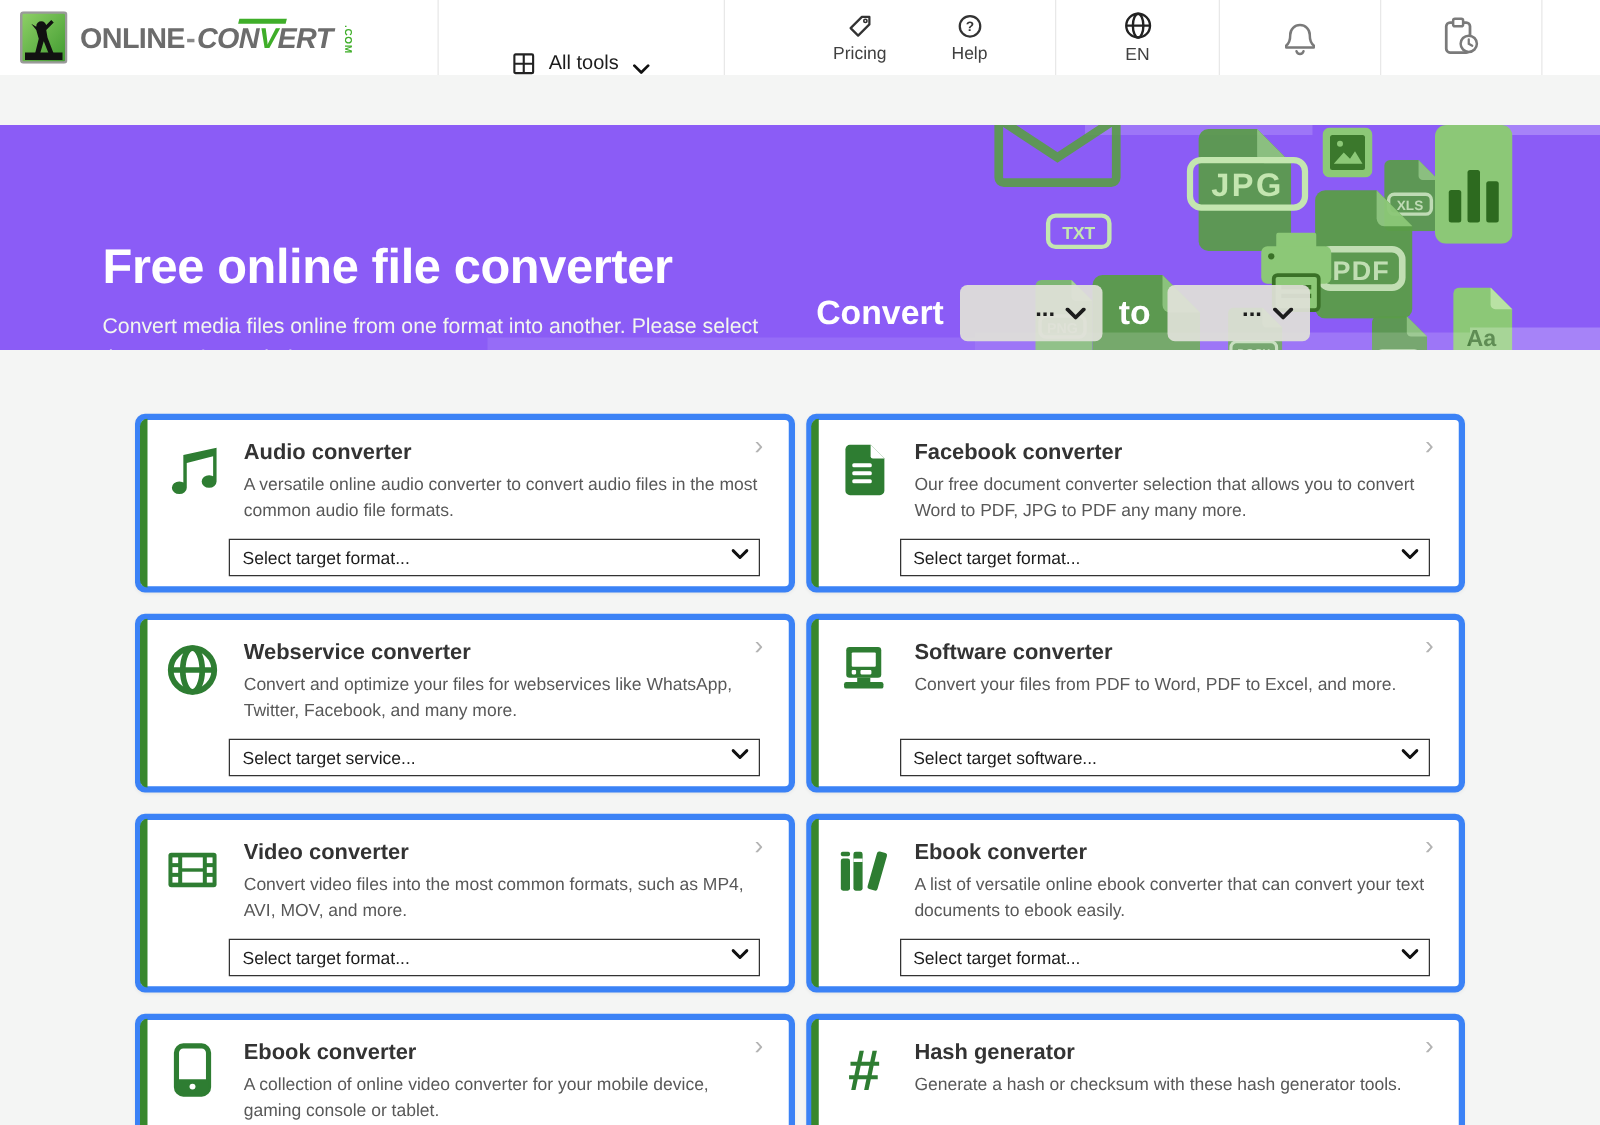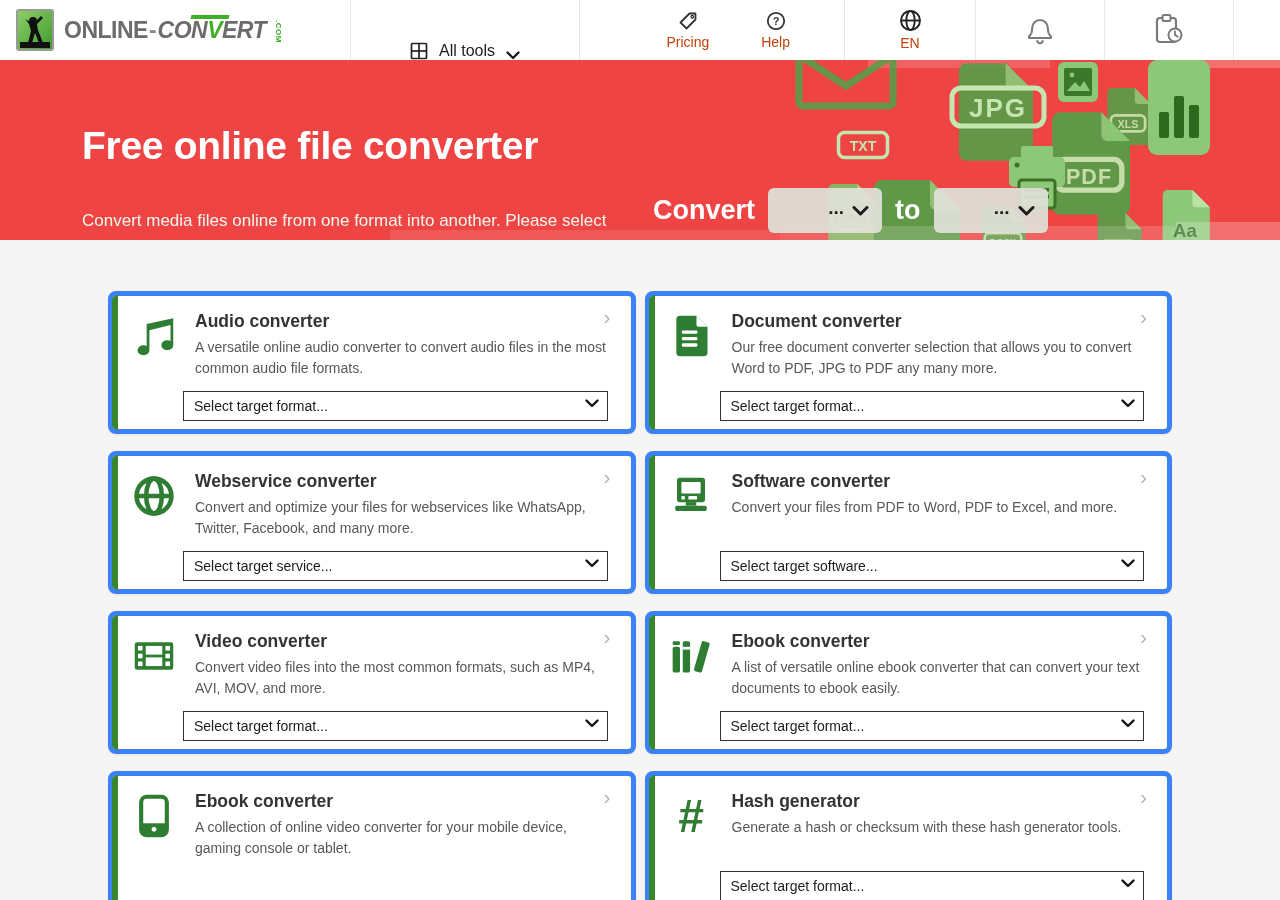--- a/index.html
+++ b/index.html
@@ -15,31 +15,31 @@
   .logo-online { font-size:23px; font-weight:800; color:#6c6c6c; letter-spacing:-0.5px; }
   .logo-dash { font-size:23px; font-weight:800; color:#8a8a8a; margin:0 1px; }
   .convert-wrap { position:relative; font-style:italic; font-weight:800; font-size:23px; letter-spacing:-0.5px; }
   .logo-overline { position:absolute; top:-2px; left:33px; width:38px; height:4px; background:#3fae29; transform:skewX(-14deg); }
   .c-gray { color:#6c6c6c; } .c-green { color:#3fae29; }
   .logo-tld { display:inline-block; transform:rotate(90deg) translateX(1px); font-size:8px; font-weight:700; color:#3fae29; letter-spacing:0.5px; margin-left:1px; }
   .all-tools { display:flex; align-items:flex-end; gap:11px; padding:0 27px; background:none; border:none; cursor:pointer; font-family:Liberation Sans, sans-serif; }
   .all-tools-label { font-size:16px; color:#1d1d1d; }
   .spacer { flex:1; }
   .h-item { display:flex; flex-direction:column; align-items:center; justify-content:center; gap:3px; background:none; border:none; cursor:pointer; font-family:inherit; }
-  .h-label { font-size:14px; color:#c2410c; }
+  .h-label { font-size:14px; color:#404040; }
   .pricing { padding:0 10px 0 18px; }
   .help { padding:0 22px 0 10px; }
   .lang { width:66px; }
   .icon-btn { width:64px; display:flex; align-items:center; justify-content:center; background:none; border:none; cursor:pointer; }
   .h-end-pad { width:14px; }
 
   
-  .hero { position:relative; height:180px; background:#ef4444; overflow:hidden; }
+  .hero { position:relative; height:180px; background:#8b5cf6; overflow:hidden;margin-top:40px; }
   .dec { position:absolute; }
-  .hero-title { position:absolute; left:82px; top:64px; color:#fff; font-size:39px; font-weight:700; letter-spacing:-0.3px; z-index:3; }
+  .hero-title { position:absolute; left:82px; top:92px; color:#fff; font-size:39px; font-weight:700; letter-spacing:-0.3px; z-index:3; }
   .hero-sub { position:absolute; left:82px; top:148px; width:545px; color:#f2f7ee; font-size:17px; line-height:26px; z-index:3; }
   .convert-row { position:absolute; left:653px; top:128px; display:flex; align-items:center; gap:13px; z-index:3; }
   .convert-word { color:#fff; font-size:27px; font-weight:700; }
   .pill { width:114px; height:45px; border:none; border-radius:6px; background:rgba(224,225,216,0.93); display:flex; align-items:center; justify-content:flex-end; gap:8px; padding:0 13px; cursor:pointer; font-family:inherit; }
   .pill-val { font-size:19px; font-weight:700; color:#1c1c1c; line-height:1; padding-bottom:6px; }
 
   
   .cards { padding:51px 108px 0; display:grid; grid-template-columns:1fr 1fr; column-gap:9px; row-gap:17px; background:#f4f5f4; }
   .card { position:relative; height:143px; background:#fff; border:5px solid #3b82f6; border-radius:8px; box-shadow:0 1px 3px rgba(0,0,0,0.06); }
   .card-accent { position:absolute; left:-1px; top:-1px; bottom:-1px; width:6px; background:#38872c; border-radius:8px 0 0 8px; }
@@ -282,21 +282,21 @@
       <div class="card-accent"></div>
       <div class="card-icon">
         <svg width="42" height="44" viewBox="0 0 44 48">
             <path fill="currentColor" d="M10 2 h18 l12 12 v28 a4 4 0 0 1 -4 4 H10 a4 4 0 0 1 -4 -4 V6 a4 4 0 0 1 4 -4 Z"></path>
             <path fill="#fff" d="M28 2 l12 12 H30 a2 2 0 0 1 -2 -2 Z"></path>
             <rect x="12" y="18" width="17" height="3.6" rx="1.4" fill="#fff"></rect>
             <rect x="12" y="25" width="17" height="3.6" rx="1.4" fill="#fff"></rect>
             <rect x="12" y="32" width="17" height="3.6" rx="1.4" fill="#fff"></rect>
           </svg>
       </div>
-      <div class="card-title">Document converter</div>
+      <div class="card-title">Facebook converter</div>
       <div class="card-desc">Our free document converter selection that allows you to convert Word to PDF, JPG to PDF any many more.</div>
       <div class="card-chev">›</div>
       <div class="sel-wrap">
         <select><option>Select target format...</option></select>
         <span class="sel-chev">
             <svg width="14" height="9" viewBox="0 0 14 9">
               <path d="M1.5 1.5 L7 7 L12.5 1.5" fill="none" stroke="#111" stroke-width="2.4" stroke-linecap="round" stroke-linejoin="round"></path>
             </svg>
           </span>
       </div>

